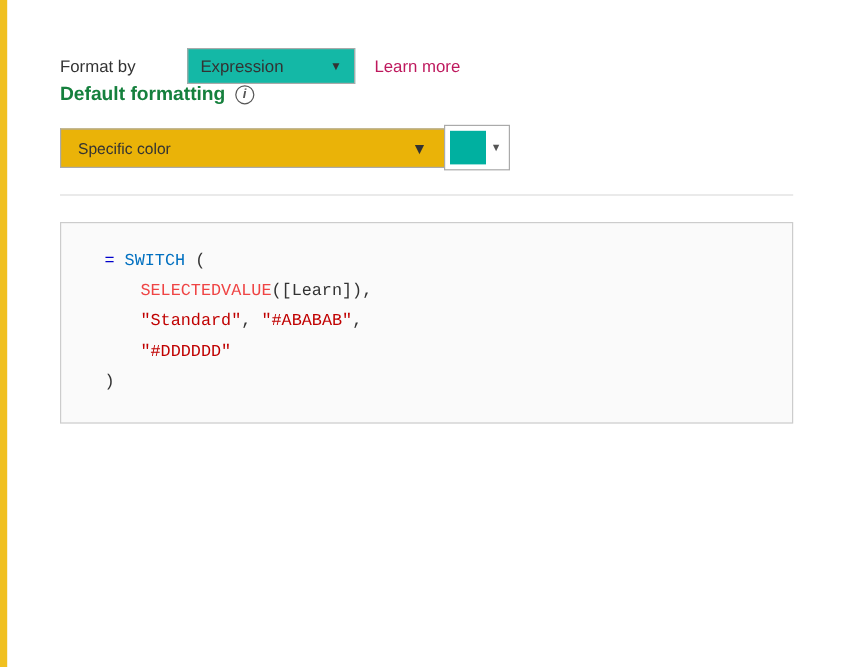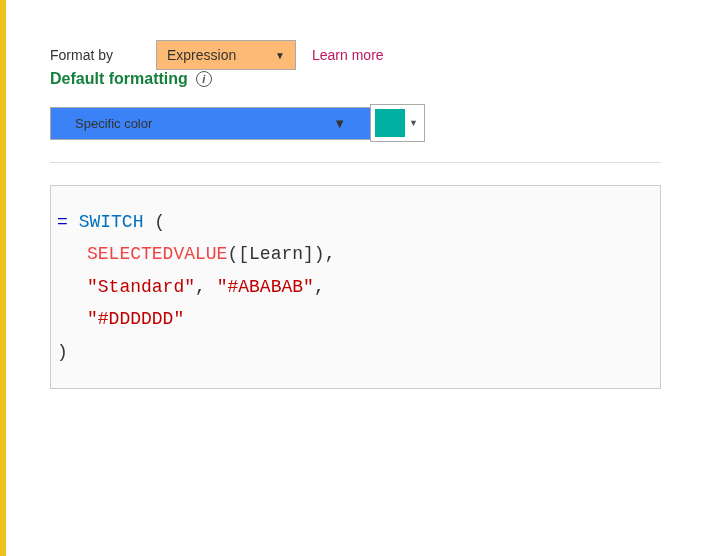--- a/index.html
+++ b/index.html
@@ -44,21 +44,21 @@
       min-width: 90px;
     }
 
     .dropdown-select {
       display: flex;
       align-items: center;
       border: 1px solid #aaa;
       padding: 6px 10px;
       font-size: 14px;
       color: #333;
-      background: #fdba74;
+      background: #14b8a6;
       cursor: pointer;
       min-width: 140px;
       justify-content: space-between;
       gap: 8px;
       text-align: center;
     }
 
     .dropdown-select .chevron {
       font-size: 10px;
       color: #333;
@@ -104,24 +104,24 @@
       display: flex;
       align-items: center;
       gap: 0;
       margin-bottom: 20px;
     }
 
     .color-dropdown {
       display: flex;
       align-items: center;
       border: 1px solid #aaa;
-      padding: 8px 24px;
+      padding: 8px 14px;
       font-size: 13px;
       color: #333;
-      background: #3b82f6;
+      background: #eab308;
       cursor: pointer;
       width: 320px;
       justify-content: space-between;
       border-right: none;
     }
 
     .color-swatch-box {
       display: flex;
       align-items: center;
       border: 1px solid #aaa;
@@ -140,23 +140,23 @@
 
     .swatch-chevron {
       font-size: 9px;
       color: #555;
       padding: 0 2px;
     }
 
     .code-box {
       border: 1px solid #ccc;
       background: #fafafa;
-      padding: 20px 6px;
+      padding: 20px 36px;
       font-family: 'Consolas', 'Courier New', monospace;
-      font-size: 18px;
+      font-size: 14px;
       line-height: 1.8;
       margin-top: 22px;
     }
 
     .code-line {
       display: block;
     }
 
     .c-equals { color: #0000cc; }
     .c-keyword { color: #0070c0; font-weight: normal; }

